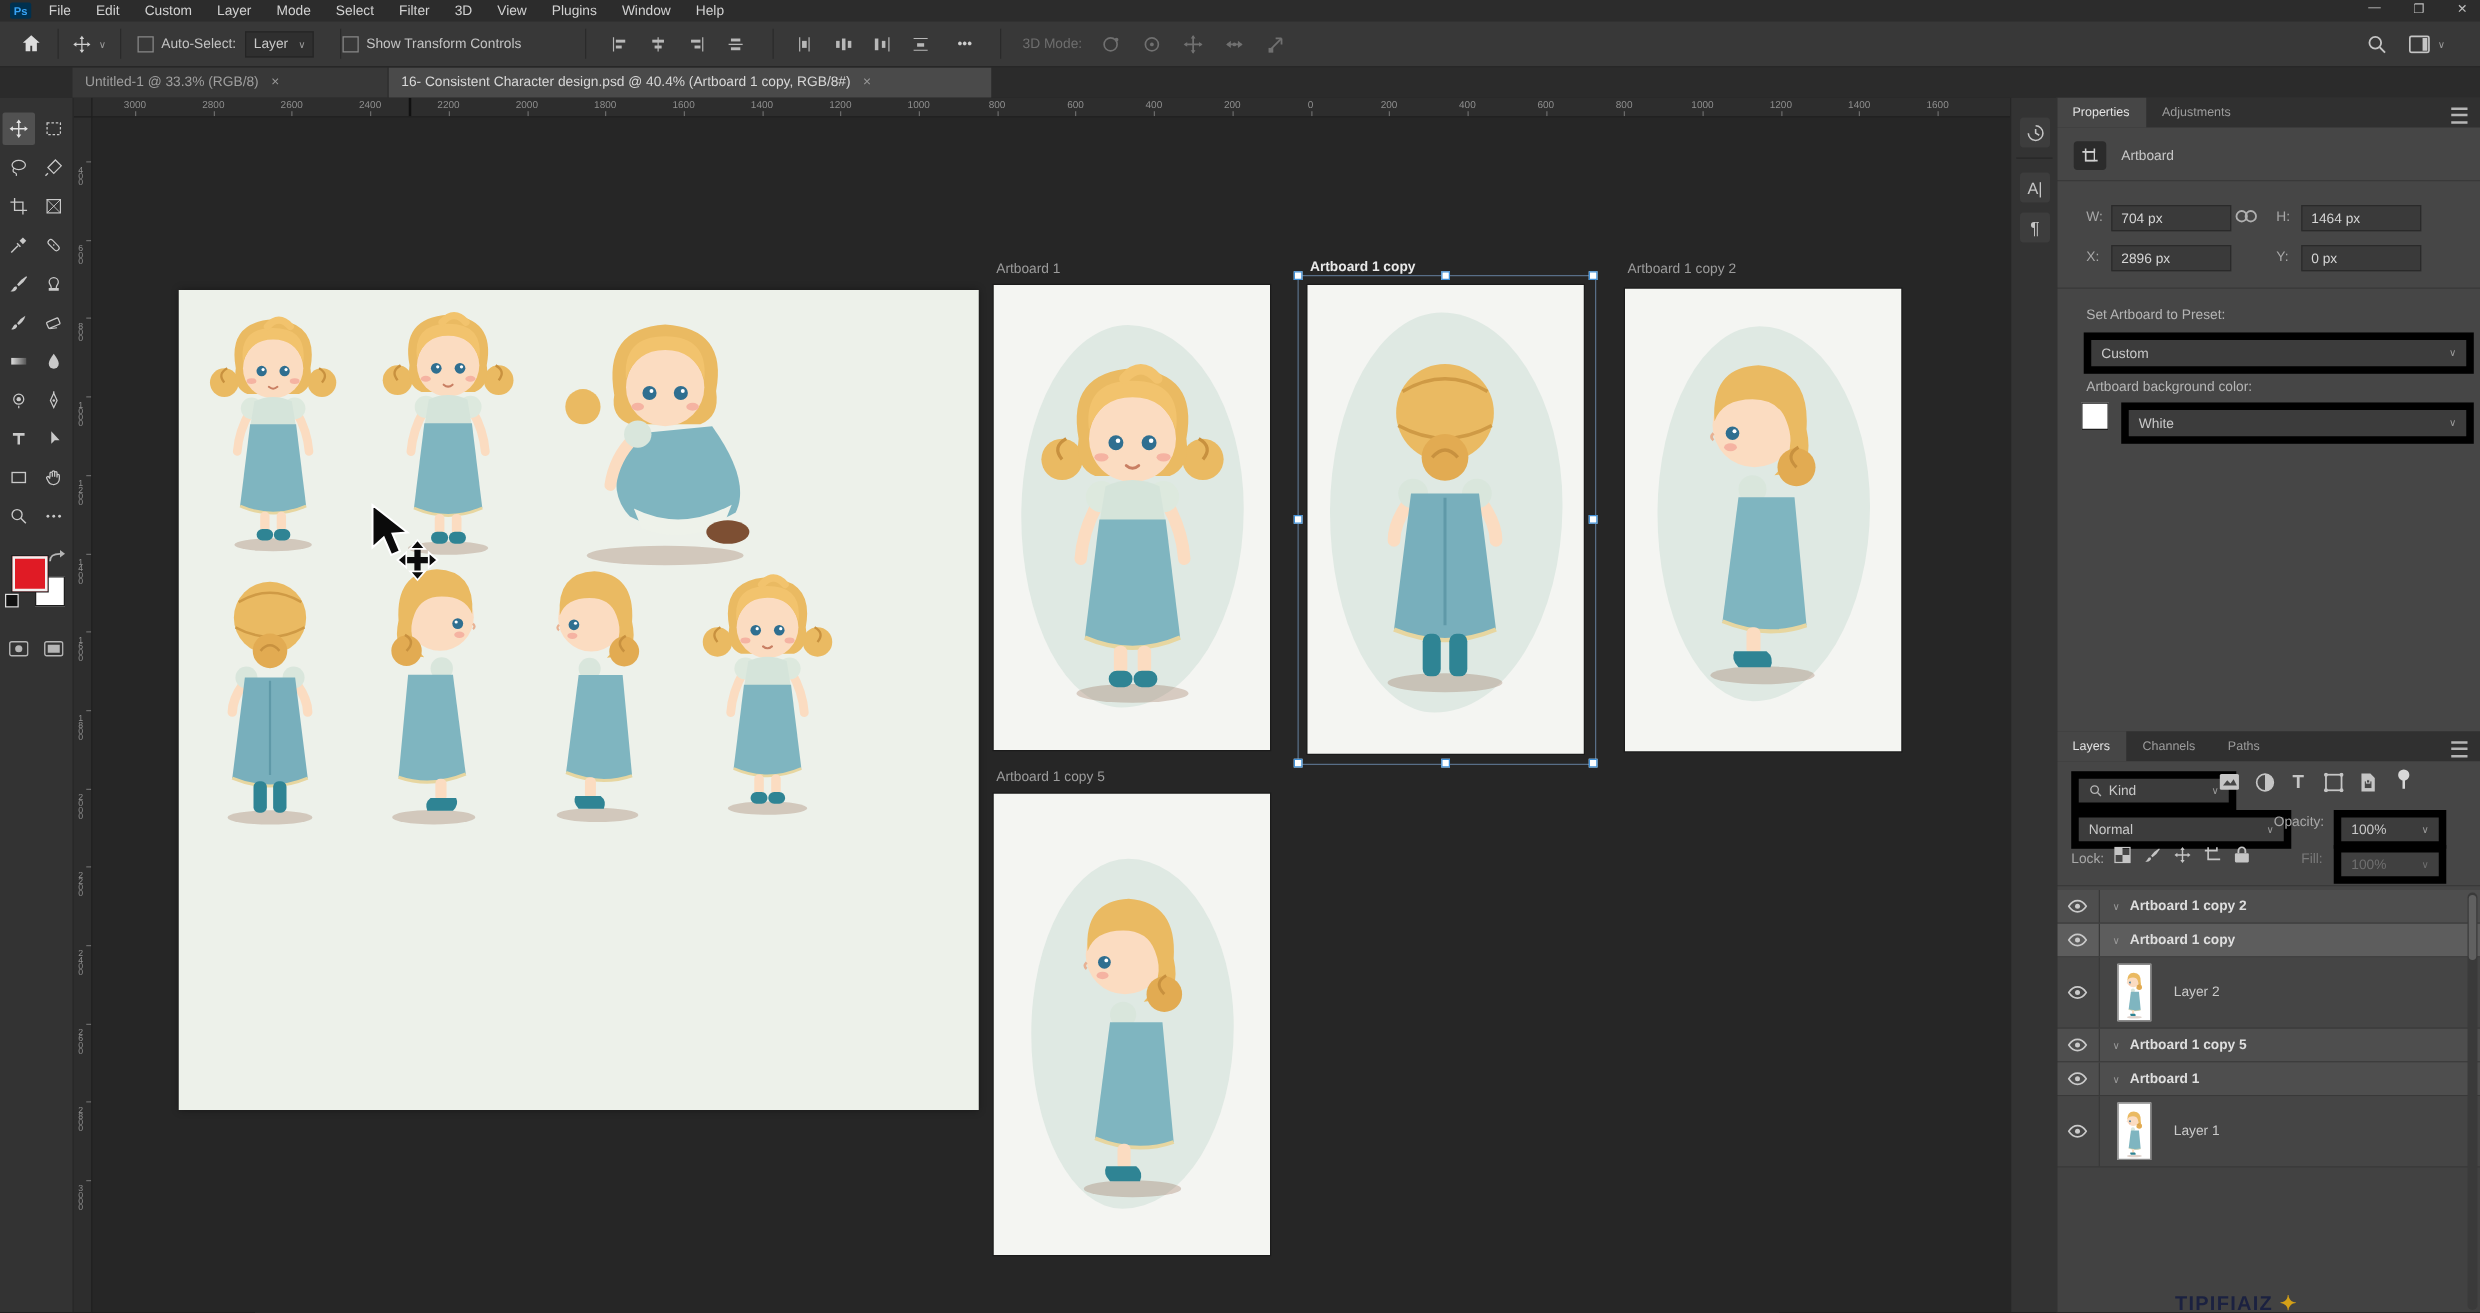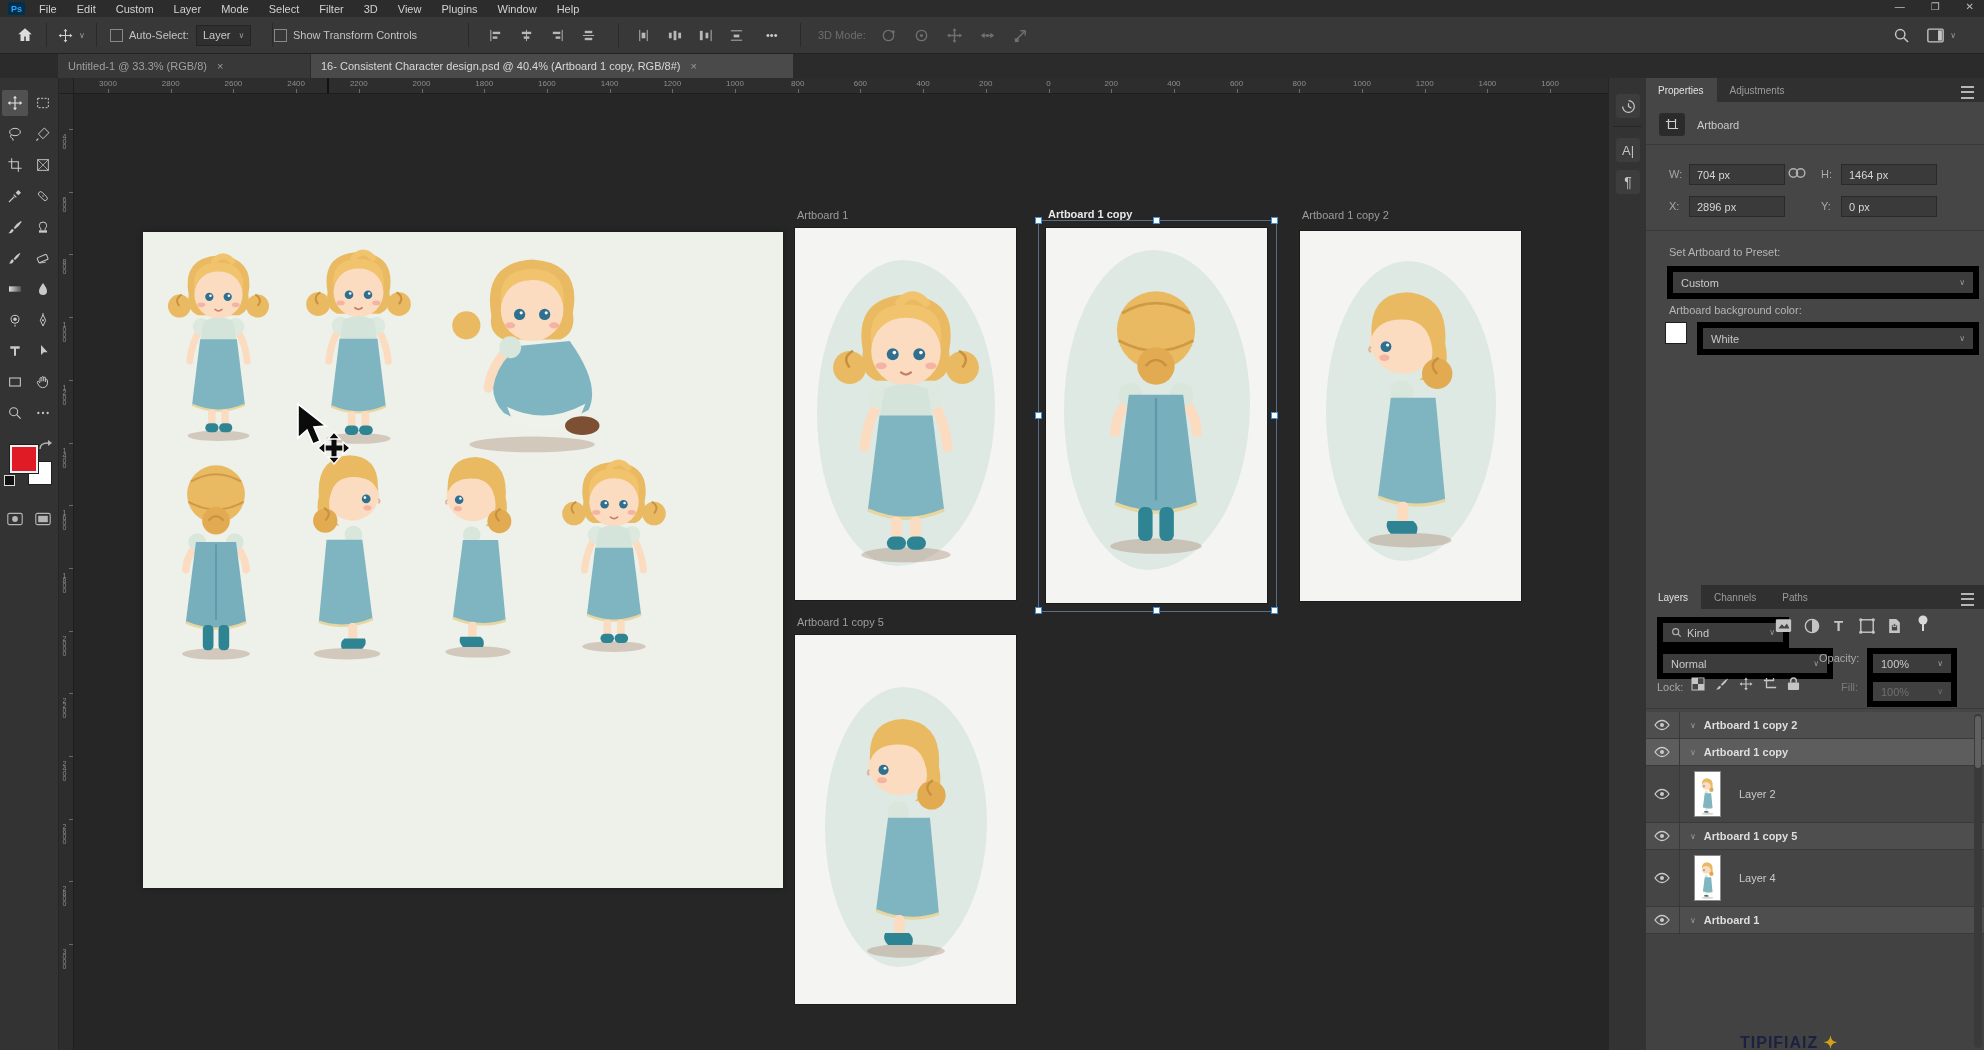--- a/index.html
+++ b/index.html
@@ -875,46 +875,46 @@
       <span class="eye-cell">
         <svg width="16" height="12" viewBox="0 0 16 12">
               <path d="M1 6s3-4.5 7-4.5S15 6 15 6s-3 4.5-7 4.5S1 6 1 6z" fill="none" stroke="#c9c9c9" stroke-width="1.3"></path>
               <circle cx="8" cy="6" r="2" fill="#c9c9c9"></circle>
             </svg>
       </span>
       <span class="lr-chev">∨</span>
       <span class="lr-name">Artboard 1 copy 5</span>
     </div>
 
+
+    <div class="lrow group">
+      <span class="eye-cell">
+        <svg width="16" height="12" viewBox="0 0 16 12">
+              <path d="M1 6s3-4.5 7-4.5S15 6 15 6s-3 4.5-7 4.5S1 6 1 6z" fill="none" stroke="#c9c9c9" stroke-width="1.3"></path>
+              <circle cx="8" cy="6" r="2" fill="#c9c9c9"></circle>
+            </svg>
+      </span>
+      <span class="lr-chev">∨</span>
+      <span class="lr-name">Artboard 1</span>
+    </div>
+
     <div class="lrow layer">
       <span class="eye-cell">
         <svg width="16" height="12" viewBox="0 0 16 12">
               <path d="M1 6s3-4.5 7-4.5S15 6 15 6s-3 4.5-7 4.5S1 6 1 6z" fill="none" stroke="#c9c9c9" stroke-width="1.3"></path>
               <circle cx="8" cy="6" r="2" fill="#c9c9c9"></circle>
             </svg>
       </span>
       <span class="thumb">
         <svg width="23" height="41" viewBox="0 0 100 175">
               <use href="#g-side"></use>
             </svg>
       </span>
-      <span class="lr-name">Layer 4</span>
-    </div>
-
-    <div class="lrow group">
-      <span class="eye-cell">
-        <svg width="16" height="12" viewBox="0 0 16 12">
-              <path d="M1 6s3-4.5 7-4.5S15 6 15 6s-3 4.5-7 4.5S1 6 1 6z" fill="none" stroke="#c9c9c9" stroke-width="1.3"></path>
-              <circle cx="8" cy="6" r="2" fill="#c9c9c9"></circle>
-            </svg>
-      </span>
-      <span class="lr-chev">∨</span>
-      <span class="lr-name">Artboard 1</span>
-    </div>
-
+      <span class="lr-name">Layer 1</span>
+    </div>
   </div>
     <div class="scrollbar">
         <div class="scroll-thumb"></div>
       </div>
   </div>
 
   <div class="watermark">
     <span>TIPIFIAIZ</span> <span class="star">✦</span>
   </div>
 

